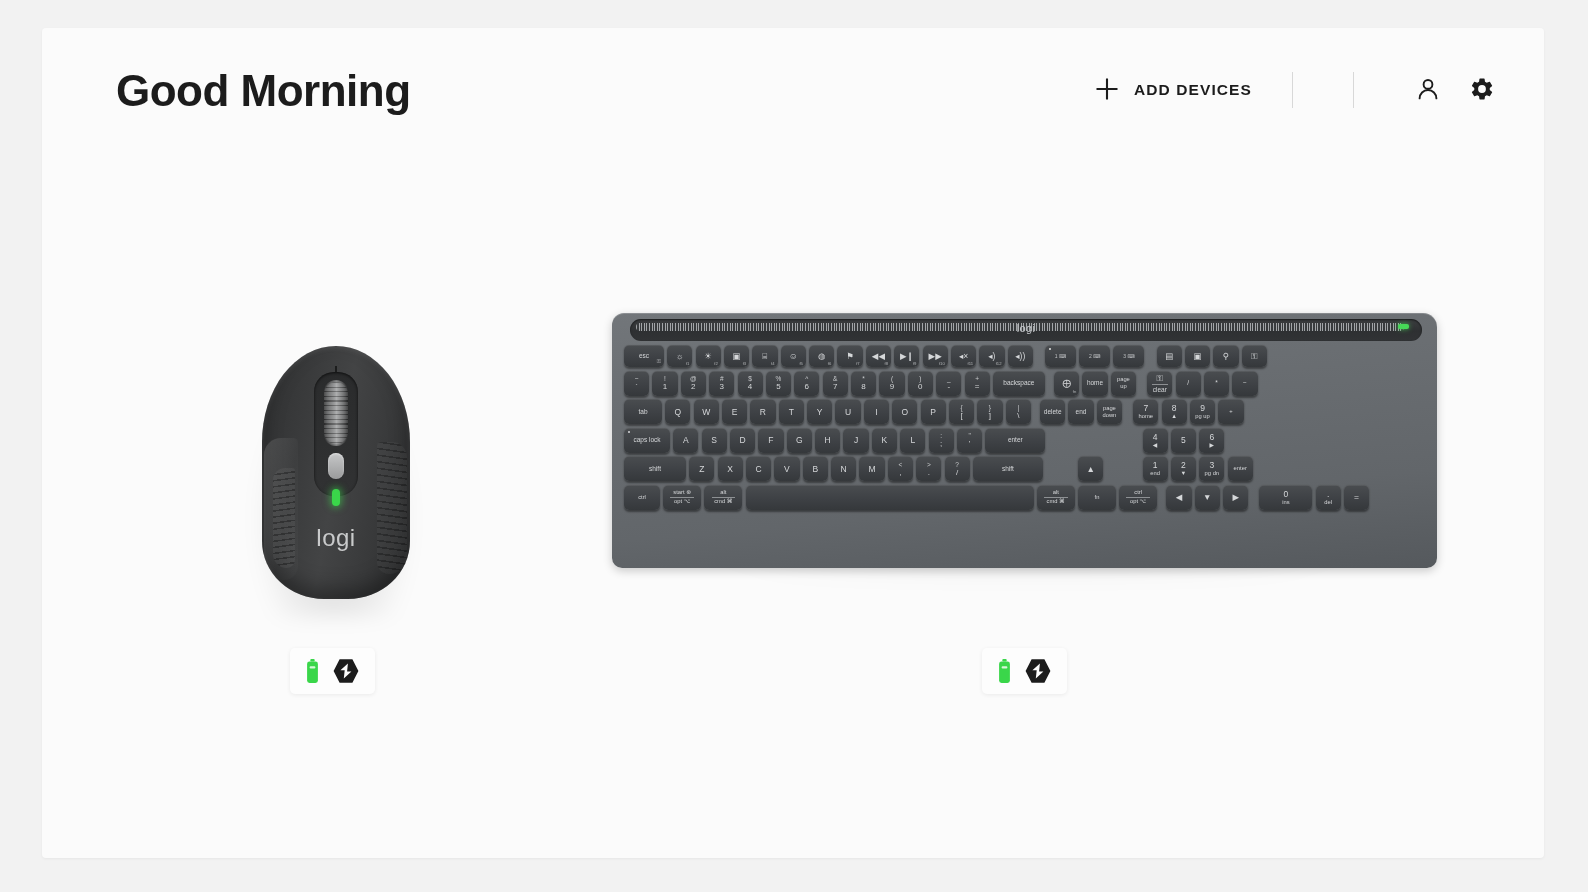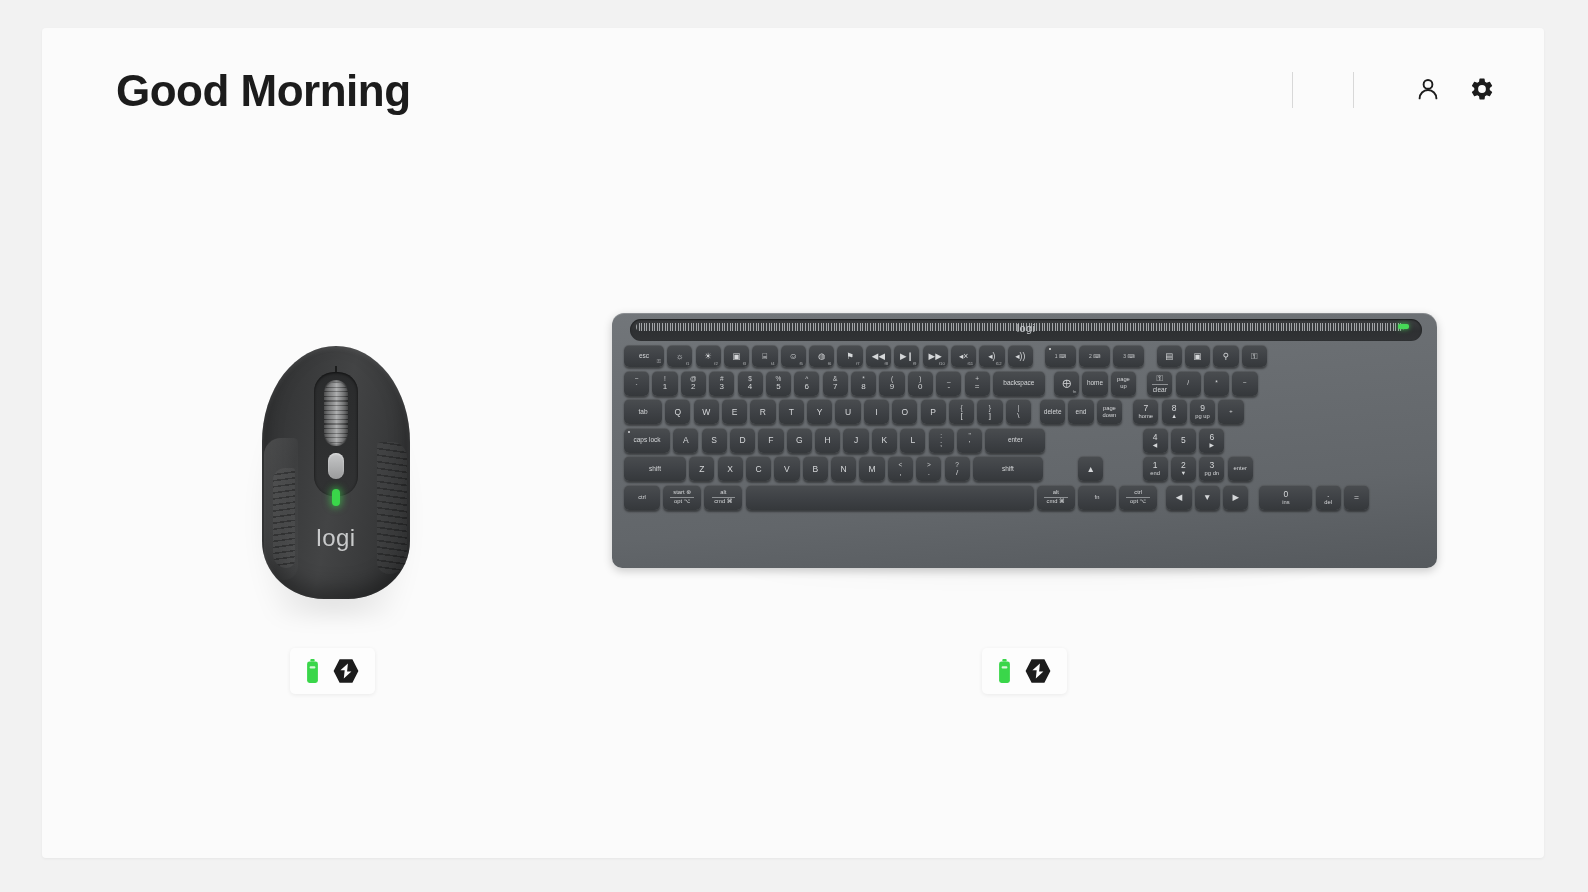--- a/index.html
+++ b/index.html
@@ -242,20 +242,29 @@
 <body>
 
 <div id="app-card">
 
   <div id="header">
 
     <div id="page-title">Good Morning</div>
 
     <div id="header-actions">
 
+      <button class="hdr-btn">
+        <span>
+          <svg width="26" height="26" viewBox="0 0 26 26">
+            <line x1="13" y1="2.5" x2="13" y2="23.5" stroke="#1c1c1c" stroke-width="2.1"></line>
+            <line x1="2.5" y1="13" x2="23.5" y2="13" stroke="#1c1c1c" stroke-width="2.1"></line>
+          </svg>
+        </span>
+        <span class="lbl">ADD DEVICES</span>
+      </button>
 
       <div class="hdr-divider"></div>
 
 
       <div class="hdr-divider"></div>
 
       <button class="icon-btn" id="account-button">
         <span>
           <svg width="26" height="26" viewBox="0 0 26 26">
             <circle cx="13" cy="8.4" r="4.4" fill="none" stroke="#1c1c1c" stroke-width="1.9"></circle>

